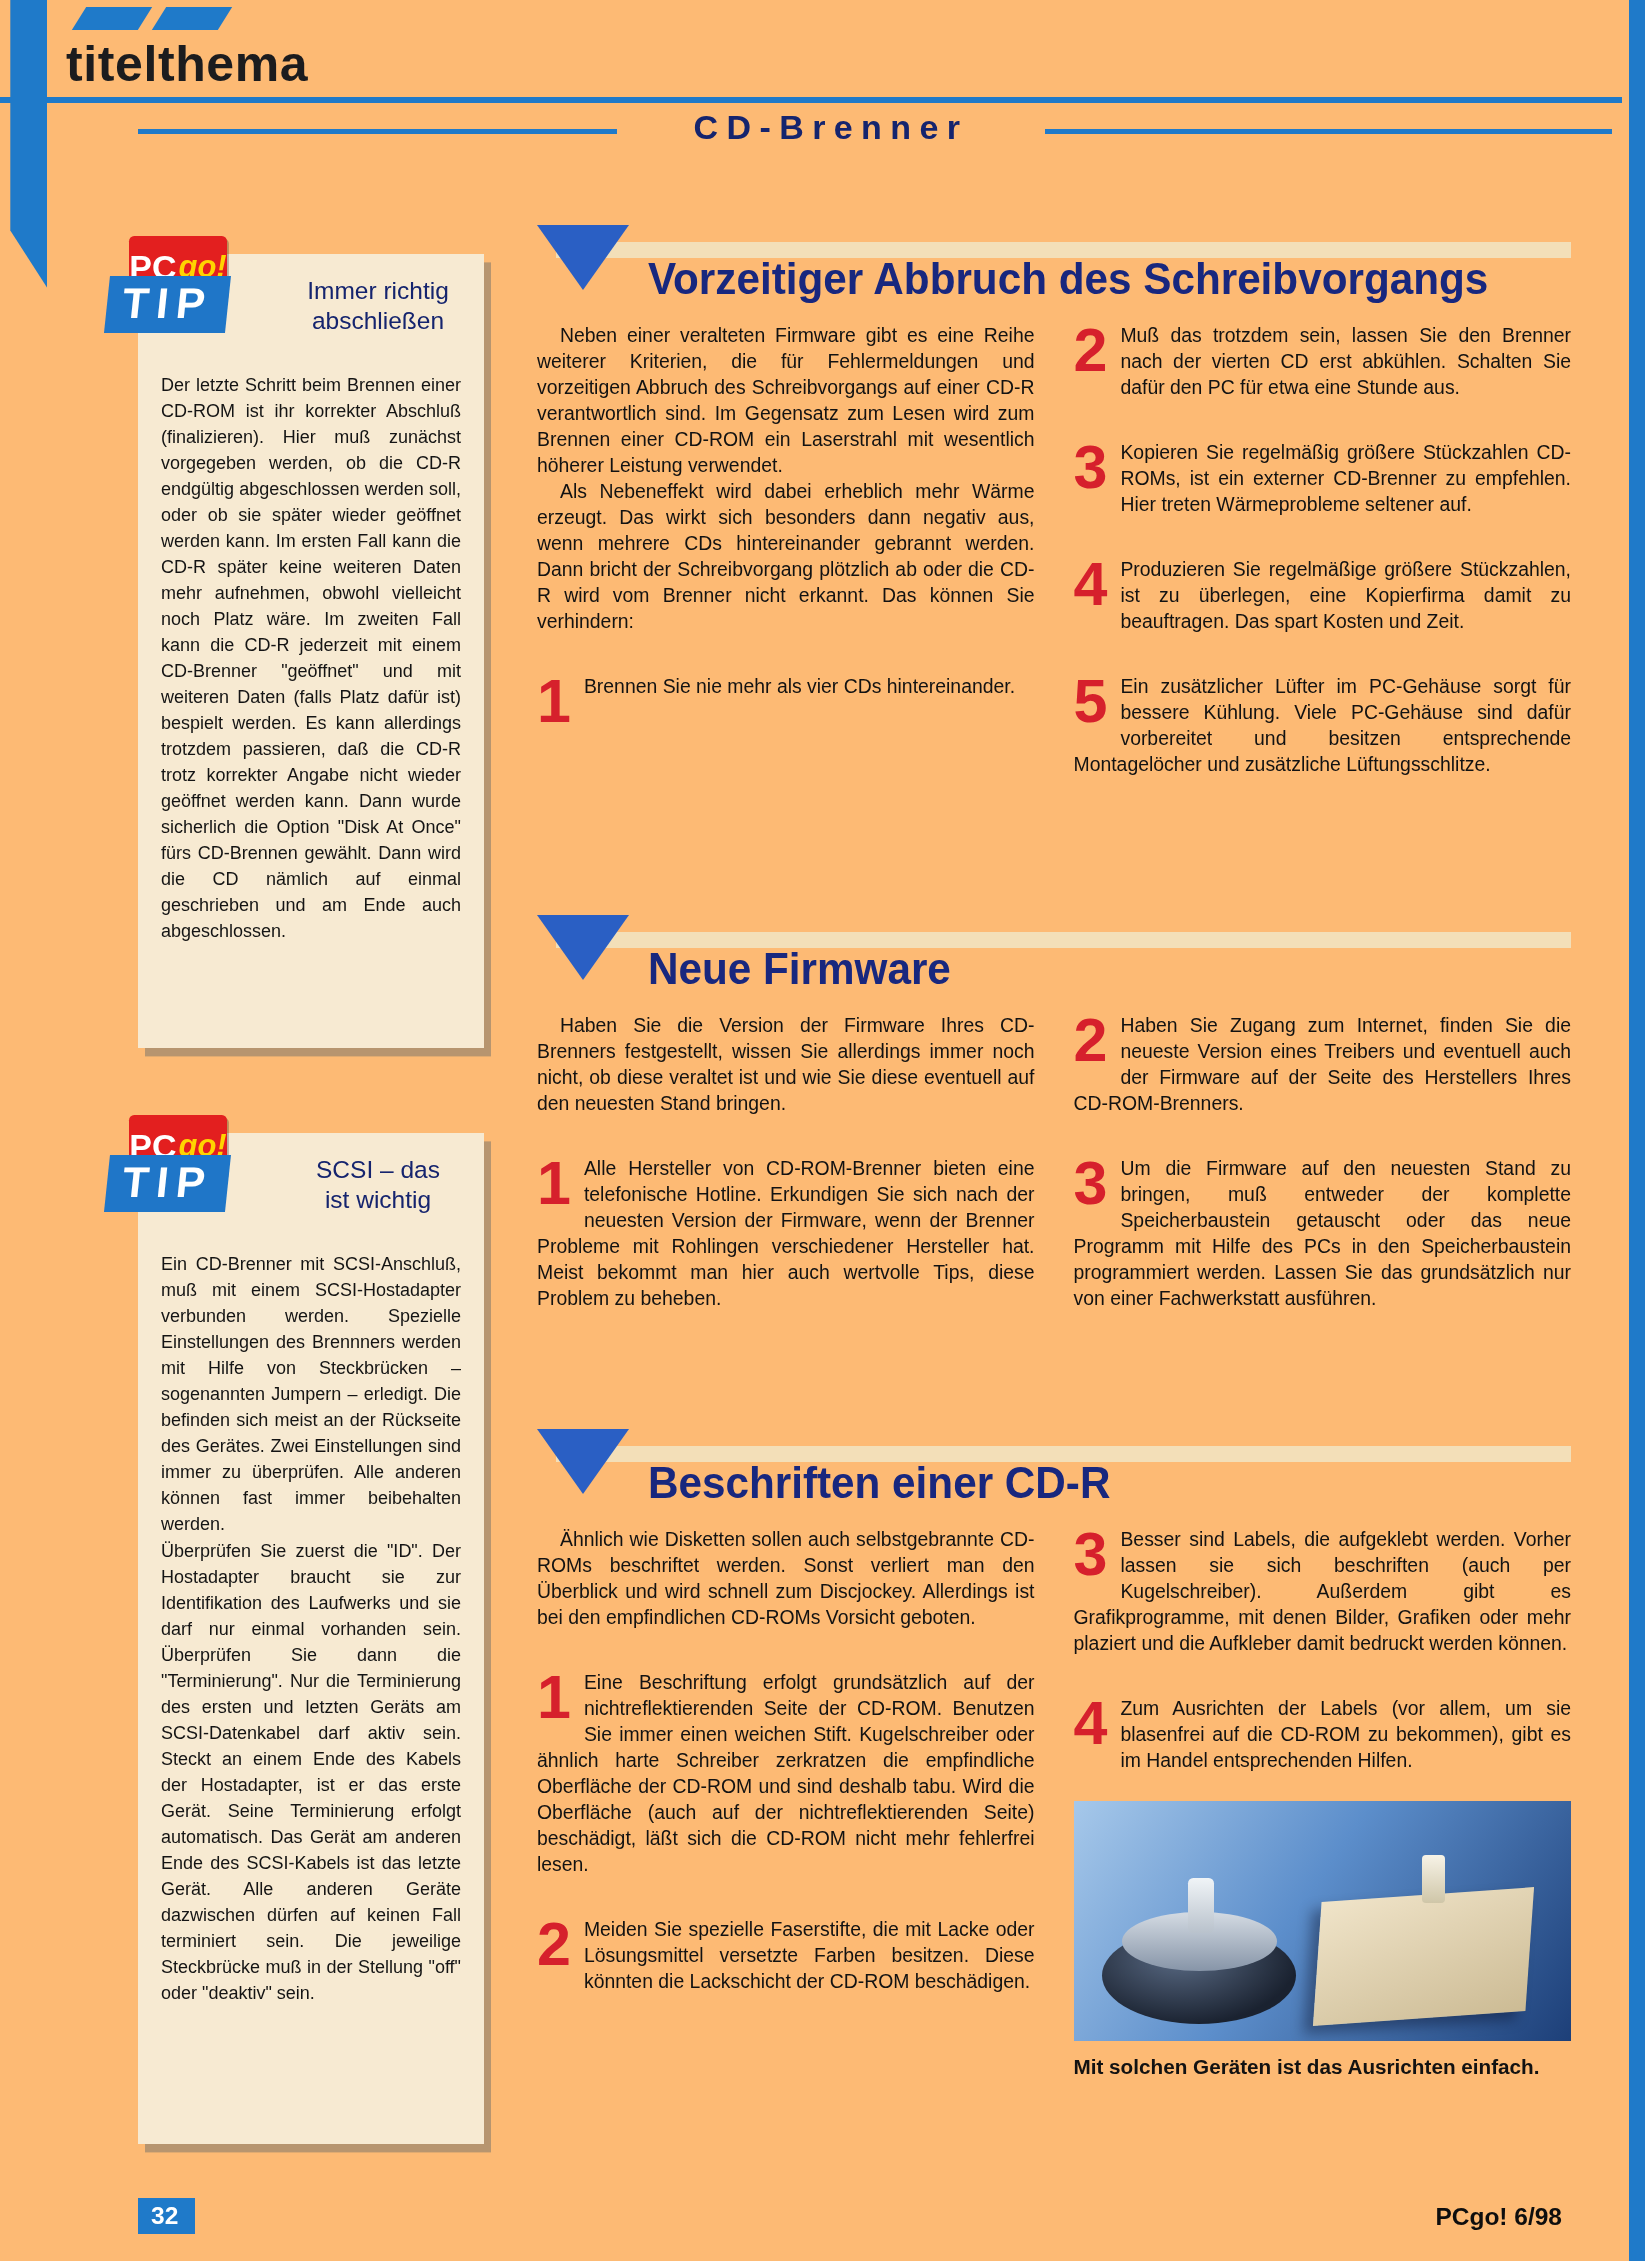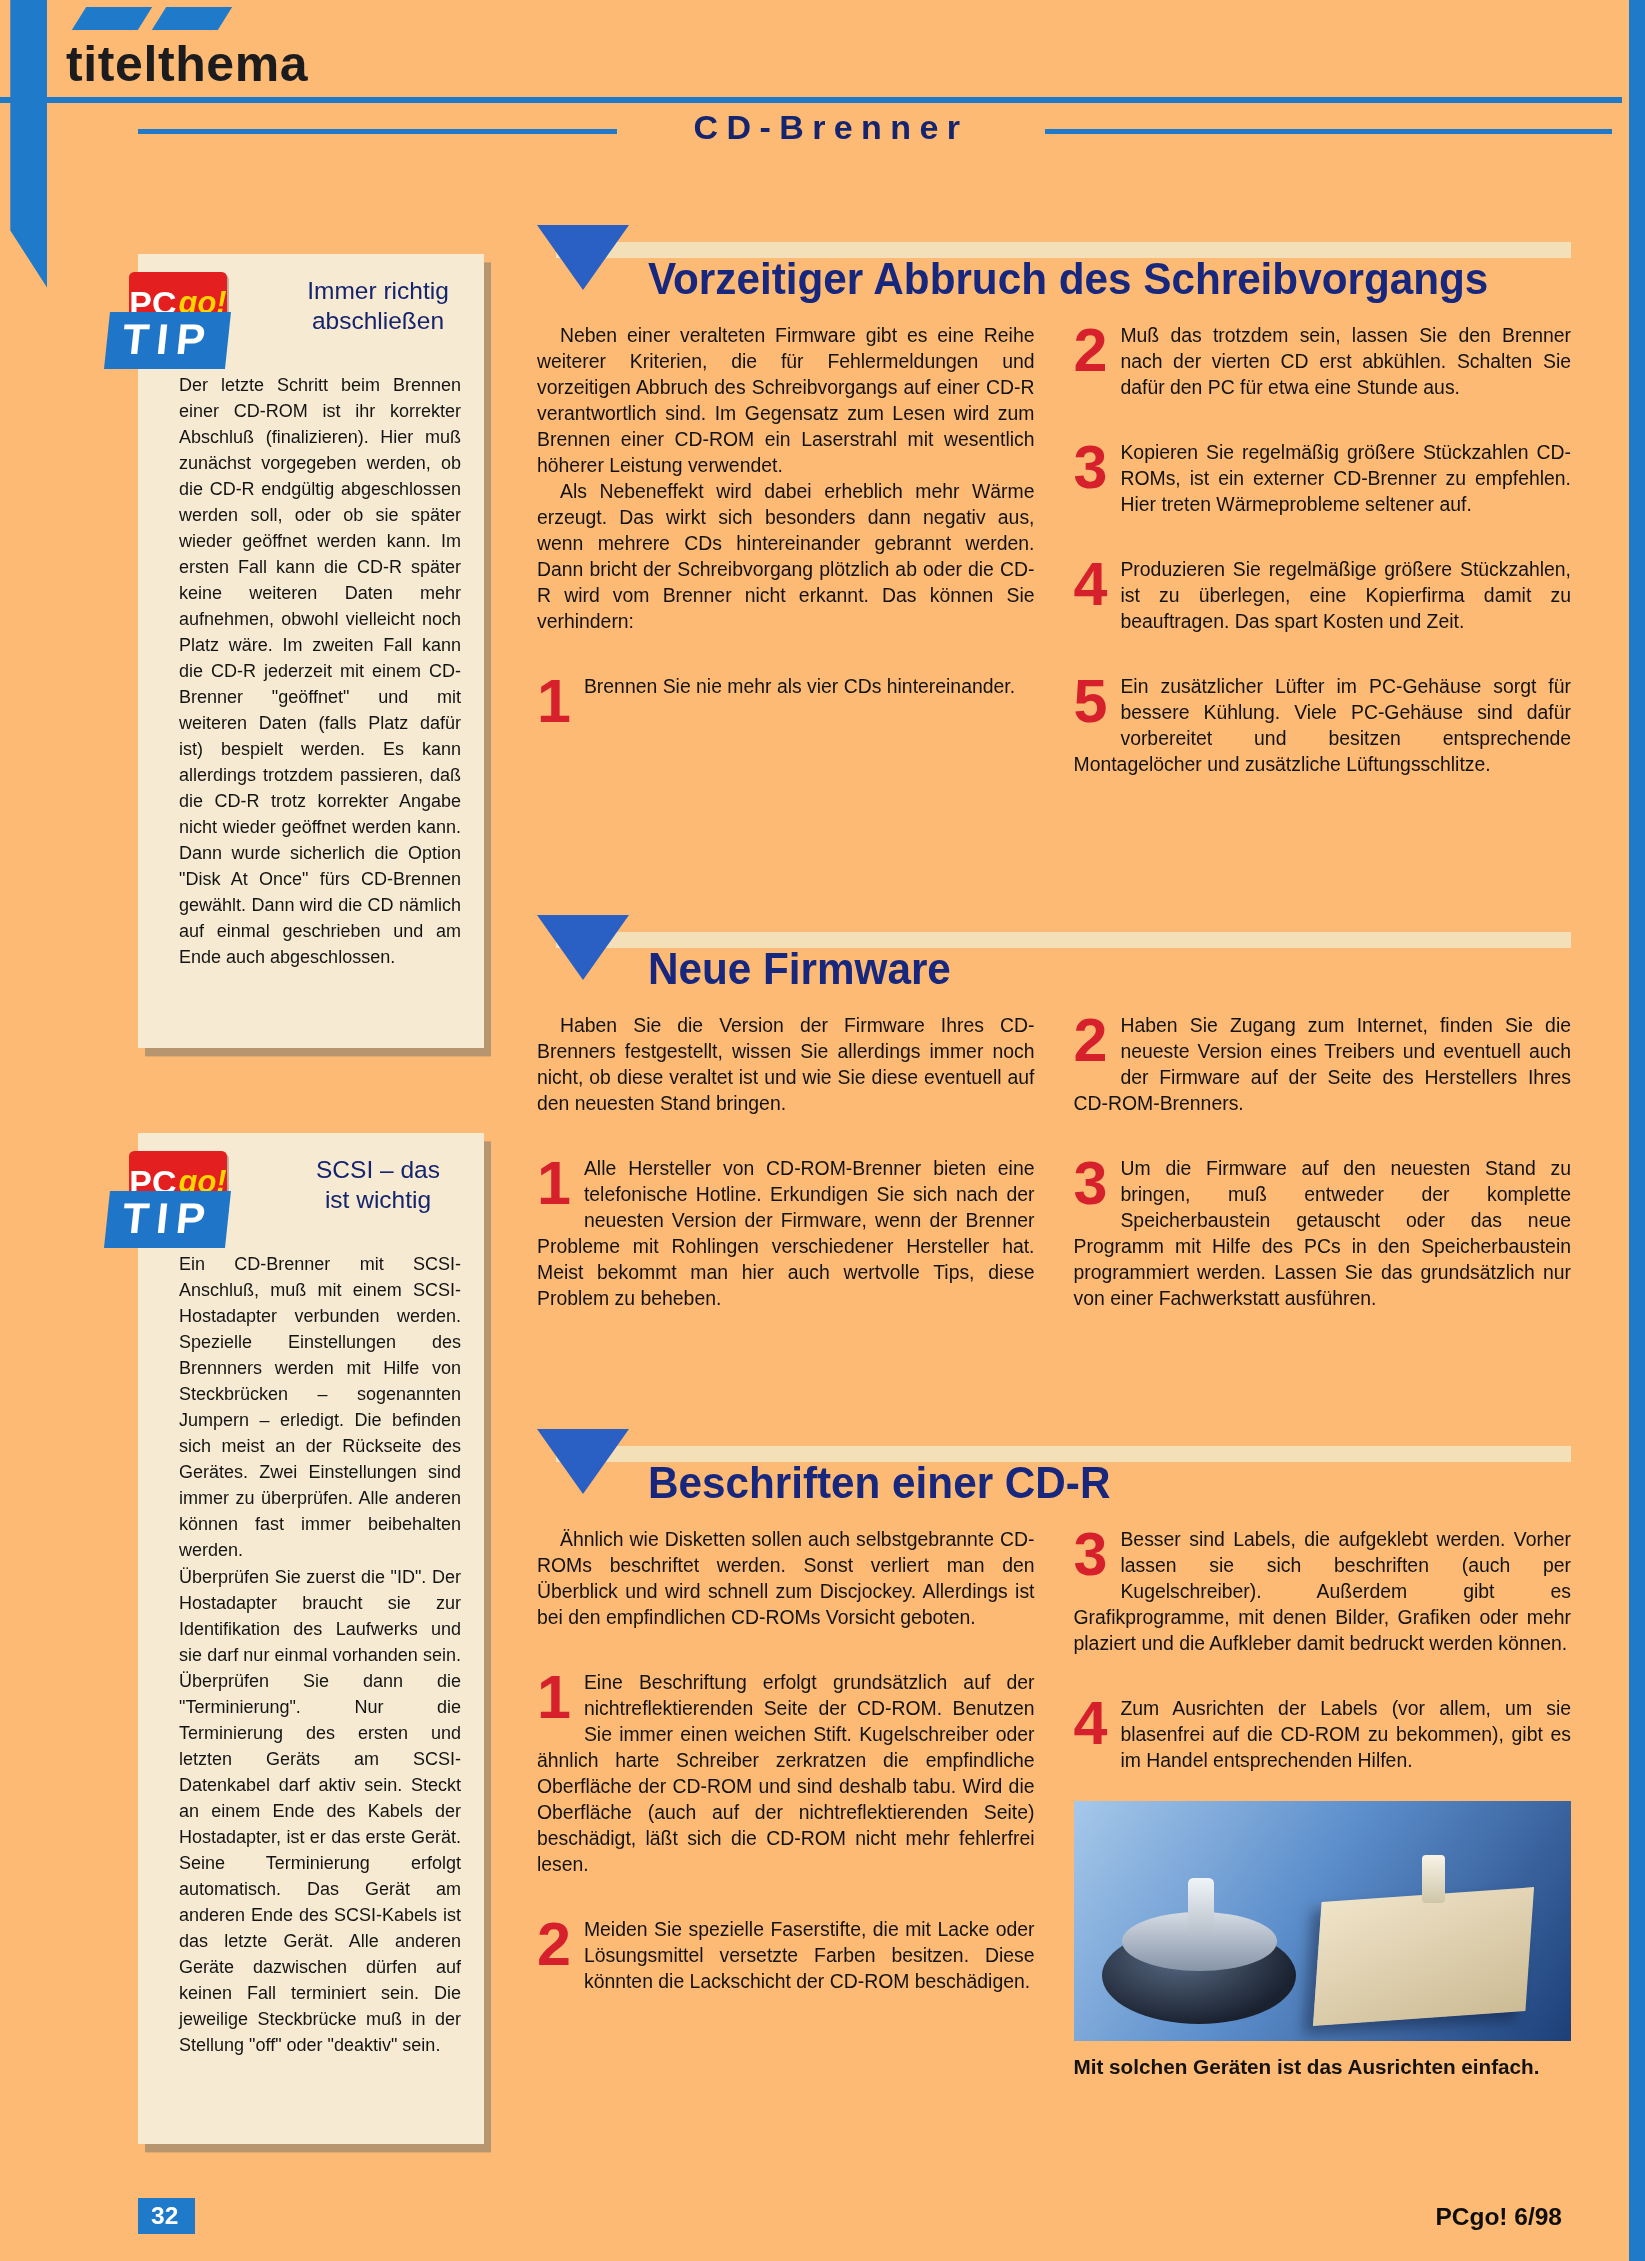--- a/index.html
+++ b/index.html
@@ -21,30 +21,30 @@
     font-size:34px;font-weight:bold;letter-spacing:8.4px;color:#15246e;}
   .right-bar{position:absolute;right:0;top:0;width:17px;height:2261px;background:#1f7ac9;}
   
   .page-num-box{position:absolute;left:138px;top:2198px;width:57px;height:36px;background:#1f7ac9;
     color:#fff;font-weight:bold;font-size:24.5px;display:flex;align-items:center;padding-left:13px;box-sizing:border-box;}
   .footer-issue{position:absolute;top:2203px;right:84px;font-size:24.5px;font-weight:bold;color:#0e0e0e;}
   
   .tipbox{position:absolute;left:138px;width:346px;background:#f7ead2;
     box-shadow:7px 8.4px 0 rgba(125,119,107,.55);box-sizing:border-box;}
   .tipbox1{top:254px;height:794px;} .tipbox2{top:1133px;height:1011px;}
-  .tip-logo{position:absolute;top:-18px;left:-31px;width:174px;height:110px;margin-top:36px;}
+  .tip-logo{position:absolute;top:-18px;left:-31px;width:174px;height:110px;}
   .tip-red{position:absolute;left:22px;top:0;width:98px;height:62px;background:#e31f1f;border-radius:5.2px;
     display:flex;align-items:center;justify-content:center;box-shadow:1.9px 2.6px 0 rgba(0,0,0,.25);}
   .tip-red .pc{color:#fff;font-weight:bold;font-size:34px;}
   .tip-red .go{color:#ffd400;font-style:italic;font-weight:bold;font-size:31px;margin-left:1.9px;}
   .tip-blue{position:absolute;left:0;top:40px;background:#1f76c8;color:#fff;font-weight:bold;
     font-size:43px;letter-spacing:7.7px;padding:2.6px 15.5px 5.2px;transform:skewX(-6deg);}
   .tip-title{padding:22px 12px 0 146px;text-align:center;color:#15246e;font-weight:normal;
     font-size:24.5px;line-height:30px;}
-  .tip-body{padding:36px 23px 0 23px;font-size:18px;line-height:26px;text-align:justify;color:#141414;margin-left:18px;}
+  .tip-body{padding:36px 23px 0 23px;font-size:18px;line-height:26px;text-align:justify;color:#141414;}
   .tip-body p{margin:0;}
   .tip-body p + p{margin-top:1.3px;}
   
   .section{position:absolute;left:537px;width:1034px;}
   .sec1{top:225px;} .sec2{top:915px;} .sec3{top:1429px;}
   .sec-header{position:relative;height:80px;}
   .tan-band{position:absolute;left:19.4px;right:0;top:17px;height:15.5px;background:#f3dfb8;}
   .tri{position:absolute;left:0;top:0;width:0;height:0;
     border-left:46px solid transparent;border-right:46px solid transparent;border-top:65px solid #2a5fc4;}
   .sec-title{position:absolute;left:111px;top:-7.7px;font-size:44px;font-weight:bold;color:#18277e;

